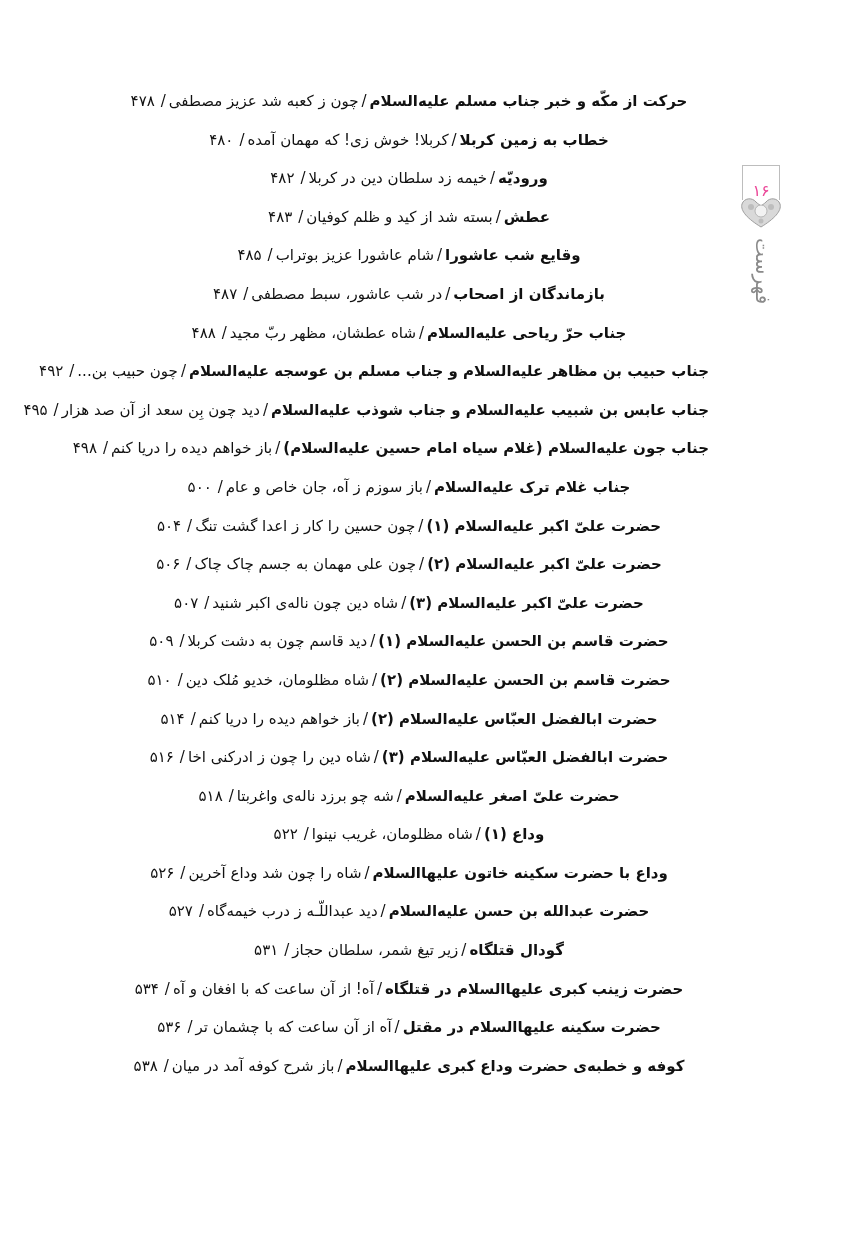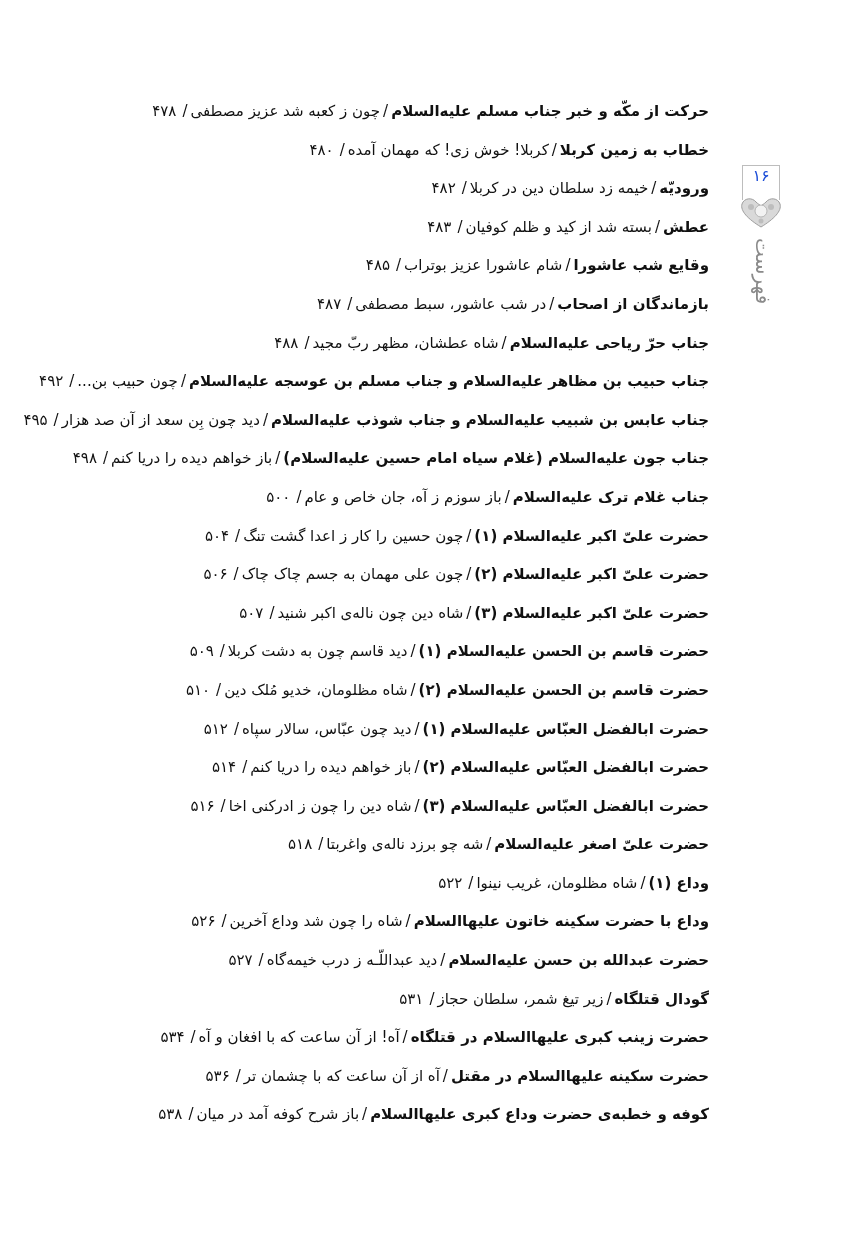--- a/index.html
+++ b/index.html
@@ -3,45 +3,45 @@
   <meta charset="utf-8">
   <style>
     html, body { margin: 0; padding: 0; background: #ffffff; }
     body {
       width: 851px; height: 1252px; position: relative; overflow: hidden;
       font-family: "DejaVu Sans", sans-serif; color: #111;
     }
     .toc {
       position: absolute;
       right: 142px;
-      top: 96px;
+      top: 86px;
       width: 600px;
       direction: rtl;
-      text-align: right;
+      text-align: center;
     }
     .toc-entry {
       height: 38.6px;
       line-height: 30px;
       font-size: 15px;
       white-space: nowrap;
     }
     .toc-entry .title { font-weight: bold; }
     .toc-entry .sep { margin: 0 3px; }
     .toc-entry .page { margin-right: 3px; }
     .side-tab {
       position: absolute;
       left: 742px;
       top: 165px;
       width: 36px;
       height: 34px;
       border: 1px solid #bdbdbd;
       border-bottom: none;
       background: #fff;
-      display: flex; align-items: flex-start; justify-content: center;
-      font-size: 16px; color: #1d4ed8;
+      display: flex; align-items: flex-end; justify-content: center;
+      font-size: 16px; color: #ec4899;
     }
     .ornament {
       position: absolute;
       left: 738px;
       top: 195px;
       width: 46px;
       height: 34px;
     }
     .side-label {
       position: absolute;
@@ -68,21 +68,20 @@
   <div class="toc-entry"><span class="title">جناب حرّ ریاحی علیه‌السلام</span><span class="sep">/</span><span>شاه عطشان، مظهر ربّ مجید</span><span class="sep">/</span><span class="page">۴۸۸</span></div>
   <div class="toc-entry"><span class="title">جناب حبیب بن مظاهر علیه‌السلام و جناب مسلم بن عوسجه علیه‌السلام</span><span class="sep">/</span><span>چون حبیب بن...</span><span class="sep">/</span><span class="page">۴۹۲</span></div>
   <div class="toc-entry"><span class="title">جناب عابس بن شبیب علیه‌السلام و جناب شوذب علیه‌السلام</span><span class="sep">/</span><span>دید چون بِن سعد از آن صد هزار</span><span class="sep">/</span><span class="page">۴۹۵</span></div>
   <div class="toc-entry"><span class="title">جناب جون علیه‌السلام (غلام سیاه امام حسین علیه‌السلام)</span><span class="sep">/</span><span>باز خواهم دیده را دریا کنم</span><span class="sep">/</span><span class="page">۴۹۸</span></div>
   <div class="toc-entry"><span class="title">جناب غلام ترک علیه‌السلام</span><span class="sep">/</span><span>باز سوزم ز آه، جان خاص و عام</span><span class="sep">/</span><span class="page">۵۰۰</span></div>
   <div class="toc-entry"><span class="title">حضرت علیّ اکبر علیه‌السلام (۱)</span><span class="sep">/</span><span>چون حسین را کار ز اعدا گشت تنگ</span><span class="sep">/</span><span class="page">۵۰۴</span></div>
   <div class="toc-entry"><span class="title">حضرت علیّ اکبر علیه‌السلام (۲)</span><span class="sep">/</span><span>چون علی مهمان به جسم چاک چاک</span><span class="sep">/</span><span class="page">۵۰۶</span></div>
   <div class="toc-entry"><span class="title">حضرت علیّ اکبر علیه‌السلام (۳)</span><span class="sep">/</span><span>شاه دین چون ناله‌ی اکبر شنید</span><span class="sep">/</span><span class="page">۵۰۷</span></div>
   <div class="toc-entry"><span class="title">حضرت قاسم بن الحسن علیه‌السلام (۱)</span><span class="sep">/</span><span>دید قاسم چون به دشت کربلا</span><span class="sep">/</span><span class="page">۵۰۹</span></div>
   <div class="toc-entry"><span class="title">حضرت قاسم بن الحسن علیه‌السلام (۲)</span><span class="sep">/</span><span>شاه مظلومان، خدیو مُلک دین</span><span class="sep">/</span><span class="page">۵۱۰</span></div>
-  <div class="toc-entry"><span class="title">حضرت ابالفضل العبّاس علیه‌السلام (۱)</span><span class="sep">/</span><span>دید چون عبّاس، سالار سپاه</span><span class="sep">/</span><span class="page">۵۱۲</span></div>
   <div class="toc-entry"><span class="title">حضرت ابالفضل العبّاس علیه‌السلام (۲)</span><span class="sep">/</span><span>باز خواهم دیده را دریا کنم</span><span class="sep">/</span><span class="page">۵۱۴</span></div>
   <div class="toc-entry"><span class="title">حضرت ابالفضل العبّاس علیه‌السلام (۳)</span><span class="sep">/</span><span>شاه دین را چون ز ادرکنی اخا</span><span class="sep">/</span><span class="page">۵۱۶</span></div>
   <div class="toc-entry"><span class="title">حضرت علیّ اصغر علیه‌السلام</span><span class="sep">/</span><span>شه چو برزد ناله‌ی واغربتا</span><span class="sep">/</span><span class="page">۵۱۸</span></div>
   <div class="toc-entry"><span class="title">وداع (۱)</span><span class="sep">/</span><span>شاه مظلومان، غریب نینوا</span><span class="sep">/</span><span class="page">۵۲۲</span></div>
   <div class="toc-entry"><span class="title">وداع با حضرت سکینه خاتون علیهاالسلام</span><span class="sep">/</span><span>شاه را چون شد وداع آخرین</span><span class="sep">/</span><span class="page">۵۲۶</span></div>
   <div class="toc-entry"><span class="title">حضرت عبدالله بن حسن علیه‌السلام</span><span class="sep">/</span><span>دید عبداللّـه ز درب خیمه‌گاه</span><span class="sep">/</span><span class="page">۵۲۷</span></div>
   <div class="toc-entry"><span class="title">گودال قتلگاه</span><span class="sep">/</span><span>زیر تیغ شمر، سلطان حجاز</span><span class="sep">/</span><span class="page">۵۳۱</span></div>
   <div class="toc-entry"><span class="title">حضرت زینب کبری علیهاالسلام در قتلگاه</span><span class="sep">/</span><span>آه! از آن ساعت که با افغان و آه</span><span class="sep">/</span><span class="page">۵۳۴</span></div>
   <div class="toc-entry"><span class="title">حضرت سکینه علیهاالسلام در مقتل</span><span class="sep">/</span><span>آه از آن ساعت که با چشمان تر</span><span class="sep">/</span><span class="page">۵۳۶</span></div>
   <div class="toc-entry"><span class="title">کوفه و خطبه‌ی حضرت وداع کبری علیهاالسلام</span><span class="sep">/</span><span>باز شرح کوفه آمد در میان</span><span class="sep">/</span><span class="page">۵۳۸</span></div>

